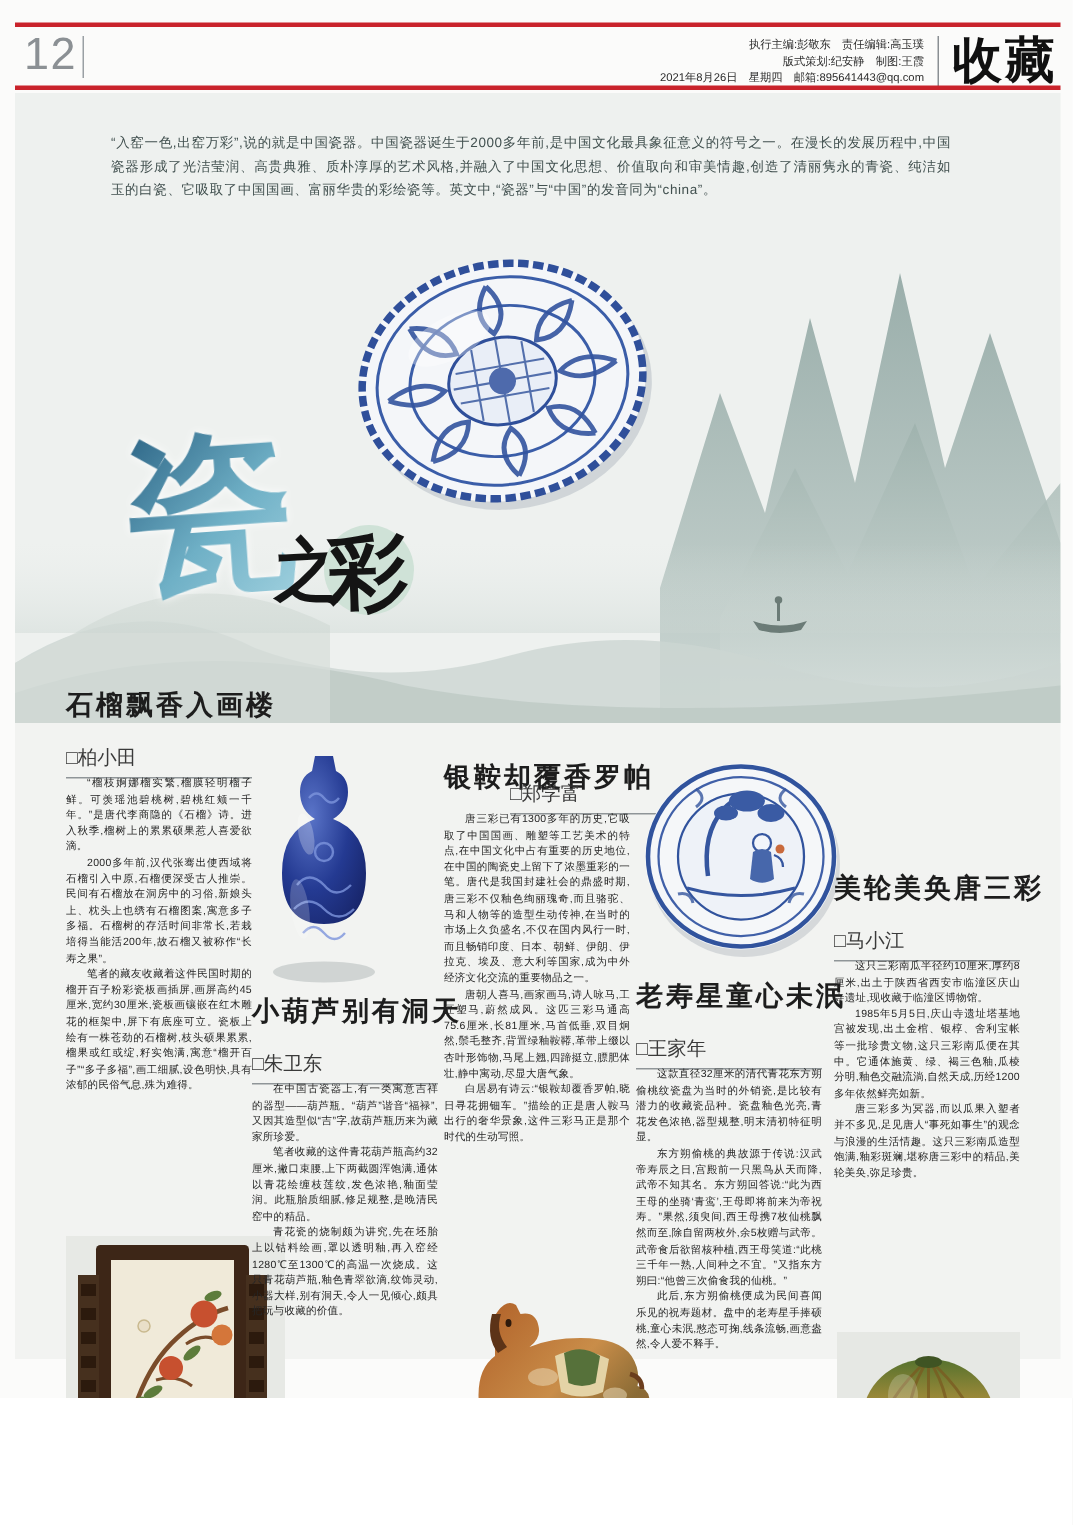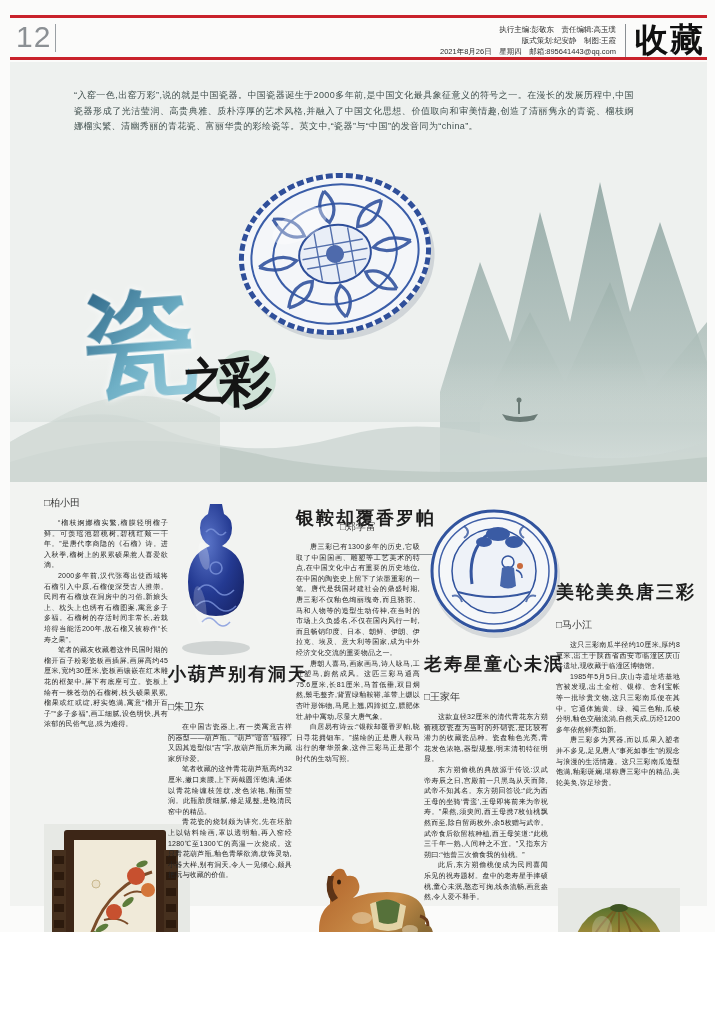--- a/index.html
+++ b/index.html
@@ -23,21 +23,21 @@
   
   .ftitle { position:absolute; font-family:"Liberation Serif", serif; font-weight:bold; }
   #fchar1 { left:76px; top:225px; font-size:112px; line-height:1; color:#4a8aa8;
             background:linear-gradient(135deg,#2d6586,#6fb0c6 55%,#9fd0de); -webkit-background-clip:text; background-clip:text; -webkit-text-fill-color:transparent;
             text-shadow:none; filter:drop-shadow(0 0 3px rgba(255,255,255,.9)); transform:rotate(-4deg); }
   #fchar2 { left:172px; top:288px; font-size:46px; color:#141414; transform:rotate(-3deg); }
   #fcircle { position:absolute; left:206px; top:288px; width:60px; height:60px; border-radius:50%; background:#cfe2d7; }
   #fchar3 { left:208px; top:284px; font-size:54px; color:#141414; transform:rotate(-2deg); }
   
   .headline { position:absolute; font-weight:bold; color:#1d1d1d; letter-spacing:2px; white-space:nowrap; }
-  .byline { position:absolute; font-size:10px; color:#3a3a3a; padding-bottom:20px; border-bottom:1px solid #8f9598; }
+  .byline { position:absolute; font-size:13px; color:#3a3a3a; padding-bottom:4px; border-bottom:1px solid #8f9598; }
   .body-col { position:absolute; font-size:7px; line-height:10.6px; color:#262626; text-align:justify; letter-spacing:0.2px; }
   .body-col p { text-indent:2em; margin:0; }
   .photo { position:absolute; }
   
   #footer-rule { position:absolute; left:10px; right:8px; top:999px; height:1px; background:#555; }
   #footer-text { position:absolute; left:0; right:0; top:1003px; text-align:center; font-size:6.5px; color:#222; letter-spacing:0.2px; }
   #footer-redline { top:1014px; }
 </style>
 </head>
 <body>
@@ -82,21 +82,21 @@
       <path d="M0 400 Q120 360 260 395 Q420 425 697 395 L697 420 L0 420 Z" fill="#bac7c2" opacity=".7"></path>
       <path d="M40 360 Q120 310 210 355 L210 420 L0 420 L0 380 Z" fill="#d5ddd9" opacity=".7"></path>
       <rect x="0" y="300" width="697" height="60" fill="url(#mist)" opacity=".5"></rect>
       <g opacity=".85">
         <path d="M492 352 q18 6 36 0 l-4 6 q-14 4 -28 0 Z" fill="#5c6d68"></path>
         <rect x="508" y="340" width="2" height="12" fill="#5c6d68"></rect>
         <circle cx="509" cy="338" r="2.5" fill="#5c6d68"></circle>
       </g>
     </svg>
 
-    <div id="intro">“入窑一色,出窑万彩”,说的就是中国瓷器。中国瓷器诞生于2000多年前,是中国文化最具象征意义的符号之一。在漫长的发展历程中,中国瓷器形成了光洁莹润、高贵典雅、质朴淳厚的艺术风格,并融入了中国文化思想、价值取向和审美情趣,创造了清丽隽永的青瓷、榴枝婀娜榴实繁、清幽秀丽的青花瓷、富丽华贵的彩绘瓷等。英文中,“瓷器”与“中国”的发音同为“china”。</div>
+    <div id="intro">“入窑一色,出窑万彩”,说的就是中国瓷器。中国瓷器诞生于2000多年前,是中国文化最具象征意义的符号之一。在漫长的发展历程中,中国瓷器形成了光洁莹润、高贵典雅、质朴淳厚的艺术风格,并融入了中国文化思想、价值取向和审美情趣,创造了清丽隽永的青瓷、纯洁如玉的白瓷、它吸取了中国国画、富丽华贵的彩绘瓷等。英文中,“瓷器”与“中国”的发音同为“china”。</div>
 
     <svg id="big-plate" class="photo" viewBox="0 0 210 185">
       <g transform="rotate(-10 105 92)">
         <ellipse cx="108" cy="98" rx="96" ry="80" fill="#aab4bd" opacity=".45"></ellipse>
         <ellipse cx="105" cy="92" rx="96" ry="80" fill="#f4f6f9"></ellipse>
         <ellipse cx="105" cy="92" rx="94" ry="78" fill="none" stroke="#2f4f9a" stroke-width="5" stroke-dasharray="7 3"></ellipse>
         <ellipse cx="105" cy="92" rx="84" ry="69" fill="none" stroke="#3a5da8" stroke-width="2"></ellipse>
         <ellipse cx="105" cy="92" rx="62" ry="50" fill="none" stroke="#3a5da8" stroke-width="2"></ellipse>
         <g fill="none" stroke="#33549f" stroke-width="3.2" opacity=".9">
           <path d="M105 28 q14 18 0 32 q-14 -14 0 -32"></path>
@@ -116,20 +116,21 @@
         </g>
         <ellipse cx="75" cy="58" rx="30" ry="14" fill="#ffffff" opacity=".35" transform="rotate(-18 75 58)"></ellipse>
       </g>
     </svg>
 
     <div class="ftitle" id="fchar1">瓷</div>
     <div class="ftitle" id="fchar2">之</div>
     <div id="fcircle"></div>
     <div class="ftitle" id="fchar3">彩</div>
 
+    <div class="headline" style="left:34px; top:396px; font-size:18px;">石榴飘香入画楼</div>
     <div class="byline" style="left:34px; top:434px; width:124px;">□柏小田</div>
     <div class="body-col" style="left:34px; top:456px; width:124px; height:300px;">
         <p>“榴枝婀娜榴实繁,榴膜轻明榴子鲜。可羡瑶池碧桃树,碧桃红颊一千年。”是唐代李商隐的《石榴》诗。进入秋季,榴树上的累累硕果惹人喜爱欲滴。</p>
         <p>2000多年前,汉代张骞出使西域将石榴引入中原,石榴便深受古人推崇。民间有石榴放在洞房中的习俗,新娘头上、枕头上也绣有石榴图案,寓意多子多福。石榴树的存活时间非常长,若栽培得当能活200年,故石榴又被称作“长寿之果”。</p>
         <p>笔者的藏友收藏着这件民国时期的榴开百子粉彩瓷板画插屏,画屏高约45厘米,宽约30厘米,瓷板画镶嵌在红木雕花的框架中,屏下有底座可立。瓷板上绘有一株苍劲的石榴树,枝头硕果累累,榴果或红或绽,籽实饱满,寓意“榴开百子”“多子多福”,画工细腻,设色明快,具有浓郁的民俗气息,殊为难得。</p>
       </div>
 
     <svg class="photo" style="left:34px; top:762px;" width="146" height="178" viewBox="0 0 146 178">
       <rect x="0" y="0" width="146" height="178" fill="#e7e9e5"></rect>
       <rect x="20" y="6" width="102" height="140" fill="#3d2617" rx="3"></rect>

